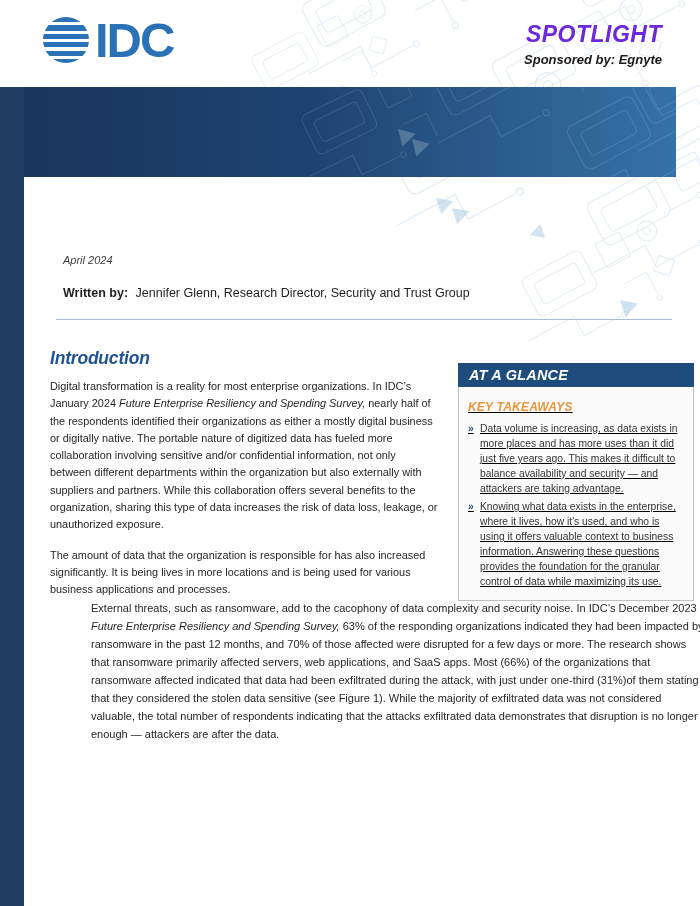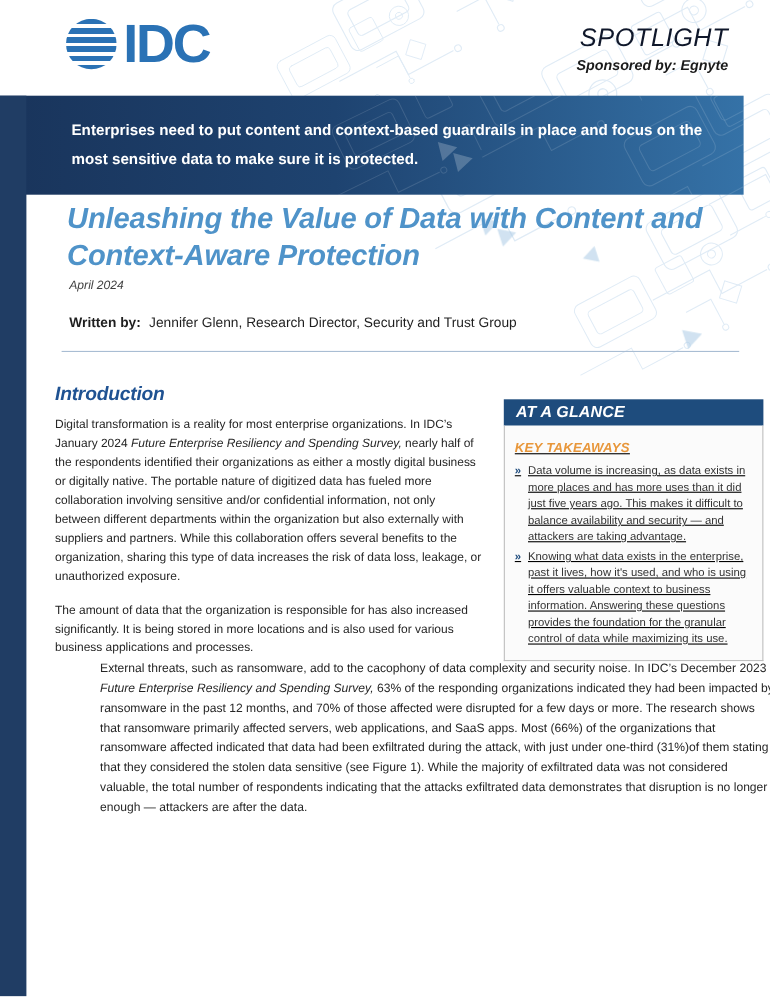--- a/index.html
+++ b/index.html
@@ -6,27 +6,27 @@
   html,body { background:#ffffff; }
   body { width:700px; height:906px; font-family:"Liberation Sans","DejaVu Sans",sans-serif; }
 
   .page { position:relative; width:700px; height:906px; background:#ffffff; overflow:hidden; }
 
   
   .pattern-top { position:absolute; top:0; left:0; z-index:0; }
 
   
   .top-header { position:absolute; top:0; left:0; width:700px; height:87px; z-index:2; }
-  .logo { position:absolute; left:60px; top:17px; display:flex; align-items:flex-end; }
+  .logo { position:absolute; left:43px; top:17px; display:flex; align-items:flex-end; }
   .globe { width:46px; height:46px; border-radius:50%;
            background:repeating-linear-gradient(to bottom,#2a72b5 0 5.2px,#ffffff 5.2px 8.4px);
            margin-right:6px; }
   .logo-text { font-size:49px; font-weight:bold; color:#2a72b5; letter-spacing:-2px; line-height:46px; }
   .header-right { position:absolute; right:38px; top:21px; text-align:right; }
-  .spotlight { font-style:italic; font-weight:normal; font-size:23px; color:#0f172a; letter-spacing:.5px; }
+  .spotlight { font-style:italic; font-weight:bold; font-size:23px; color:#6d28d9; letter-spacing:.5px; }
   .sponsored { font-style:italic; font-weight:600; font-size:13px; color:#1a1a1a; margin-top:4px;text-align:right; }
 
   
   .banner { position:absolute; top:87px; left:0; width:676px; height:90px; z-index:1; overflow:hidden;
             background:linear-gradient(90deg,#19345b 0%,#1e4370 45%,#3572a7 100%); }
   .banner-text { position:absolute; left:65px; top:19px; width:580px; color:#ffffff;
                  font-weight:bold; font-size:13.8px; line-height:26px; }
 
   
   .left-strip { position:absolute; top:87px; left:0; width:24px; height:819px; background:#203d64; z-index:1; }
@@ -130,48 +130,46 @@
         <use href="#bmotif" transform="translate(430 -12) rotate(-28)"></use>
         <use href="#bmotif" transform="translate(565 42) rotate(-28)"></use>
         <use href="#bmotif" transform="translate(300 30) rotate(-26) scale(0.9)"></use>
         <use href="#bmotif" transform="translate(630 -4) rotate(-28)"></use>
       </g>
       <g fill="rgba(255,255,255,0.22)">
         <use href="#btri" transform="translate(398 42) rotate(-14)"></use>
         <use href="#btri" transform="translate(412 52) rotate(-14)"></use>
       </g>
     </svg>
-    <p class="banner-text">Enterprises need to put content and context-based guardrails in place and focus on the most sensitive data to make sure it is protected.</p>
   </div>
 
   <div class="left-strip"></div>
 
-  <h1 class="title">Unleashing the Value of Data with Content and Context-Aware Protection</h1>
   <p class="date">April 2024</p>
   <p class="written-by">
     <span class="wb-label">Written by:</span>
     <span>Jennifer Glenn, Research Director, Security and Trust Group</span>
   </p>
   <hr class="divider">
 
   <div class="article">
     <h2 class="intro-heading">Introduction</h2>
     <p class="body-text intro-col p-gap"><span>Digital transformation is a reality for most enterprise organizations. In IDC’s January 2024 </span><span style="font-style: italic;">Future Enterprise Resiliency and Spending Survey,</span><span> nearly half of the respondents identified their organizations as either a mostly digital business or digitally native. The portable nature of digitized data has fueled more collaboration involving sensitive and/or confidential information, not only between different departments within the organization but also externally with suppliers and partners. While this collaboration offers several benefits to the organization, sharing this type of data increases the risk of data loss, leakage, or unauthorized exposure.</span></p>
-    <p class="body-text intro-col">The amount of data that the organization is responsible for has also increased significantly. It is being stored in more locations and is also used for various business applications and processes.</p>
+    <p class="body-text intro-col">The amount of data that the organization is responsible for has also increased significantly. It is being lives in more locations and is being used for various business applications and processes.</p>
     <p class="body-text full-col"><span>External threats, such as ransomware, add to the cacophony of data complexity and security noise. In IDC’s December 2023 </span><span style="font-style: italic;">Future Enterprise Resiliency and Spending Survey,</span><span> 63% of the responding organizations indicated they had been impacted by ransomware in the past 12 months, and 70% of those affected were disrupted for a few days or more. The research shows that ransomware primarily affected servers, web applications, and SaaS apps. Most (66%) of the organizations that ransomware affected indicated that data had been exfiltrated during the attack, with just under one-third (31%)of them stating that they considered the stolen data sensitive (see Figure 1). While the majority of exfiltrated data was not considered valuable, the total number of respondents indicating that the attacks exfiltrated data demonstrates that disruption is no longer enough — attackers are after the data.</span></p>
   </div>
 
   <aside class="glance">
     <div class="glance-header">AT A GLANCE</div>
     <div class="glance-body">
       <div class="kt">KEY TAKEAWAYS</div>
       <div class="bullet">
         <span class="marker">»</span>
         <span class="bullet-text">Data volume is increasing, as data exists in more places and has more uses than it did just five years ago. This makes it difficult to balance availability and security — and attackers are taking advantage.</span>
       </div>
       <div class="bullet">
         <span class="marker">»</span>
-        <span class="bullet-text">Knowing what data exists in the enterprise, past it lives, how it's used, and who is using it offers valuable context to business information. Answering these questions provides the foundation for the granular control of data while maximizing its use.</span>
+        <span class="bullet-text">Knowing what data exists in the enterprise, where it lives, how it's used, and who is using it offers valuable context to business information. Answering these questions provides the foundation for the granular control of data while maximizing its use.</span>
       </div>
     </div>
   </aside>
 
 </div>
 
 </body></html>

